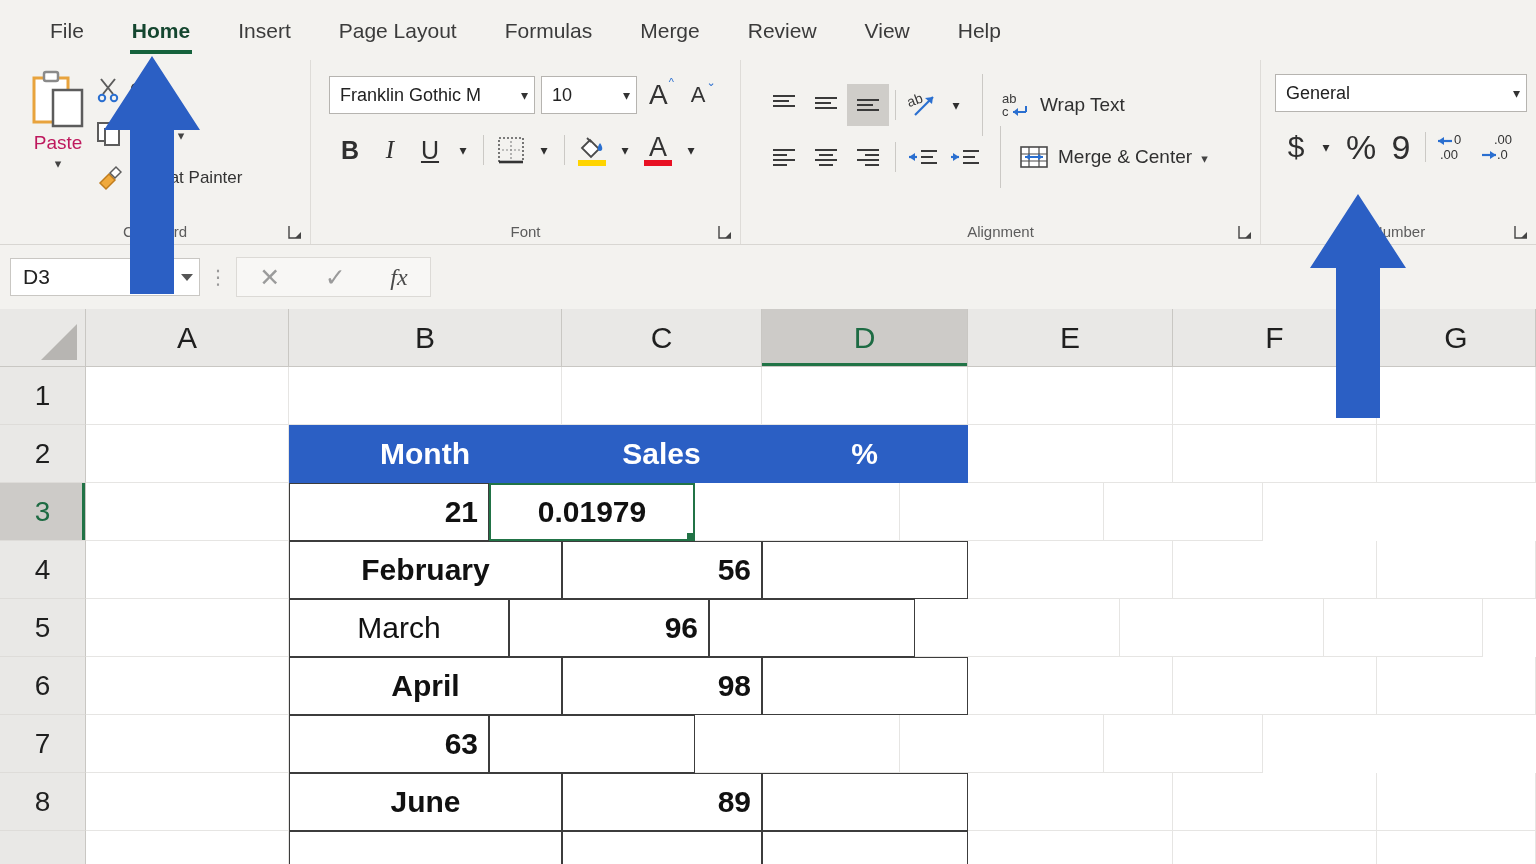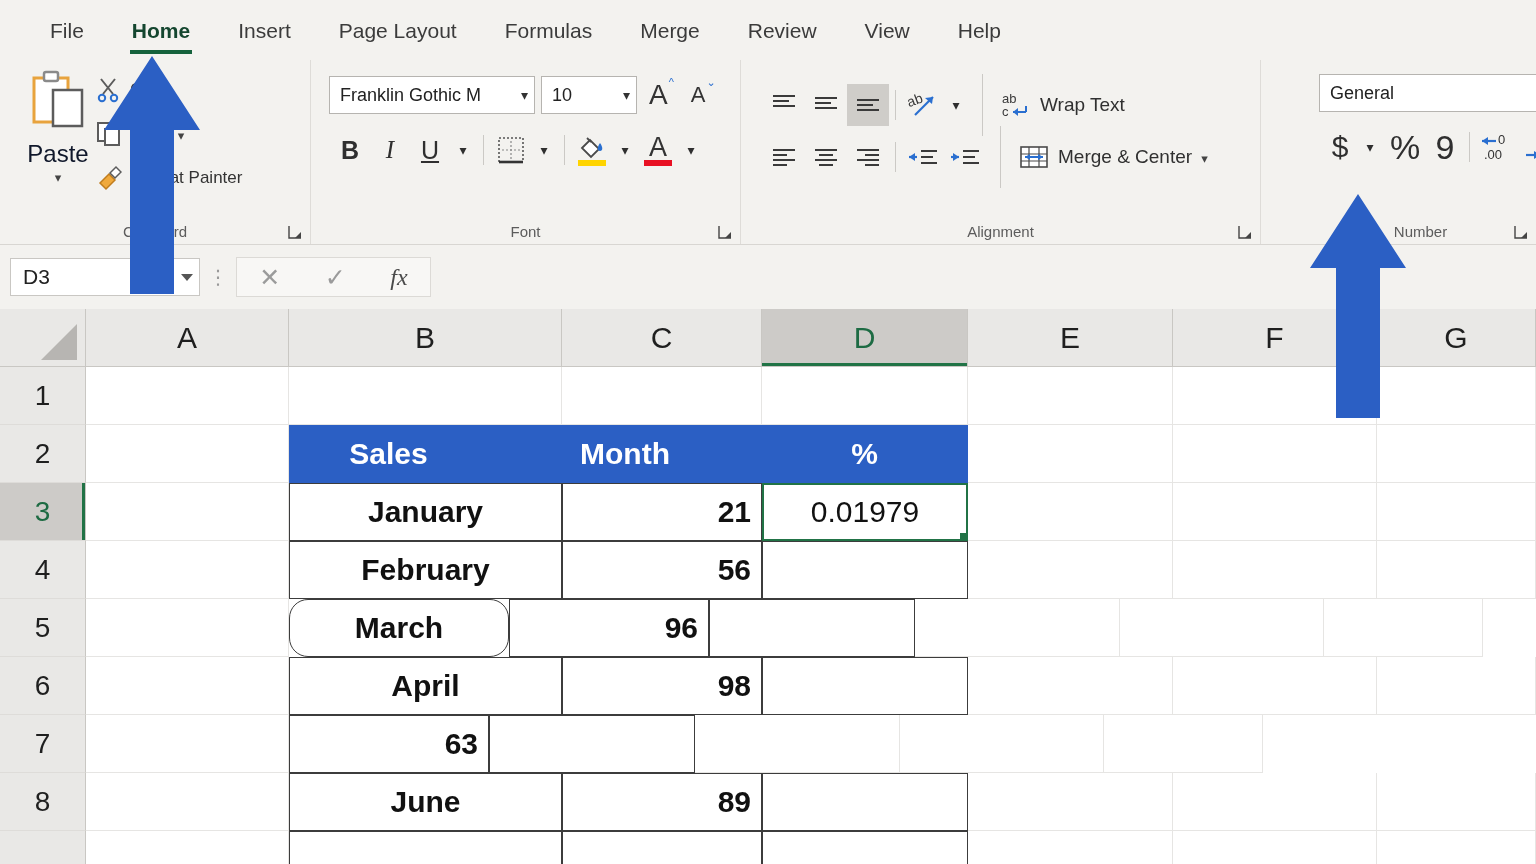--- a/index.html
+++ b/index.html
@@ -43,21 +43,21 @@
     color: #444; font-size: 13px; line-height: 14px;
   }
   .dlg svg { display: block; }
 
   
   .g-clip { width: 310px; }
   .paste {
     position: absolute; left: 18px; top: 10px; width: 80px;
     display: flex; flex-direction: column; align-items: center; cursor: pointer;
   }
-  .paste-label { font-size: 24px; color: #0f172a; margin-top: 12px; }
+  .paste-label { font-size: 19px; color: #be185d; margin-top: 4px; }
   .chev { font-size: 13px; color: #444; margin-top: 2px; }
   .clip-btns { position: absolute; left: 96px; top: 8px; }
   .clip-row {
     display: flex; align-items: center; gap: 8px; height: 44px;
     font-size: 17px; color: #333; cursor: pointer;
   }
 
   
   .g-font { width: 430px; }
   .font-row1 { position: absolute; left: 18px; top: 16px; display: flex; align-items: center; gap: 6px; }
@@ -86,21 +86,21 @@
   
   .g-align { width: 520px; }
   .al-row { position: absolute; display: flex; align-items: center; }
   .al-row1 { left: 22px; top: 14px; }
   .al-row2 { left: 22px; top: 66px; justify-content: flex-end; }
   .ab { width: 42px; height: 42px; display: flex; align-items: center; justify-content: center; cursor: pointer; }
   .ab.sel { background: #cfcdc9; }
   .al-text { display: flex; align-items: center; gap: 9px; font-size: 19px; color: #303030; cursor: pointer; }
 
   
-  .g-num { width: 276px; padding-left: 44px; }
+  .g-num { width: 276px; }
   .numfmt { position: absolute; left: 14px; top: 14px; width: 252px; height: 38px; }
   .num-row { position: absolute; left: 18px; top: 66px; display: flex; align-items: center; }
   .nb { height: 42px; display: flex; align-items: center; justify-content: center;
         color: #2f2f2f; cursor: pointer; }
 
   
   .fbar { height: 64px; background: #f3f2ef; display: flex; align-items: center; padding: 0 0 0 10px; }
   .namebox {
     width: 190px; height: 38px; background: #fff; border: 1px solid #c9c7c3;
     display: flex; align-items: center; padding: 0 6px 0 12px; font-size: 21px; color: #222; cursor: pointer;
@@ -458,54 +458,53 @@
         <div class="cell" style="width:200px;"></div>
         <div class="cell" style="width:206px;"></div>
         <div class="cell" style="width:205px;"></div>
         <div class="cell" style="width:204px;"></div>
         <div class="cell" style="width:159px;"></div>
       </div>
 
       <div class="row">
         <div class="rh">2</div>
         <div class="cell" style="width:203px;"></div>
+        <div class="cell hdrfill" style="width:273px;">Month</div>
         <div class="cell hdrfill" style="width:200px;">Sales</div>
-        <div class="cell hdrfill" style="width:273px;">Month</div>
         <div class="cell hdrfill" style="width:206px;">%</div>
         <div class="cell" style="width:205px;"></div>
         <div class="cell" style="width:204px;"></div>
         <div class="cell" style="width:159px;"></div>
       </div>
 
       <div class="row">
         <div class="rh hi">3</div>
         <div class="cell" style="width:203px;"></div>
-        <div class="cell boxed c-center" style="width:273px;font-weight:bold;">January</div>
         <div class="cell boxed c-right" style="width:200px;font-weight:bold;">21</div>
-        <div class="cell selcell c-center" style="width:206px;font-weight:normal;">0.01979</div>
+        <div class="cell selcell c-center" style="width:206px;font-weight:bold;">0.01979</div>
         <div class="cell" style="width:205px;"></div>
         <div class="cell" style="width:204px;"></div>
         <div class="cell" style="width:159px;"></div>
       </div>
 
       <div class="row">
         <div class="rh">4</div>
         <div class="cell" style="width:203px;"></div>
         <div class="cell boxed c-center" style="width:273px;font-weight:bold;">February</div>
         <div class="cell boxed c-right" style="width:200px;font-weight:bold;">56</div>
         <div class="cell boxed" style="width:206px;"></div>
         <div class="cell" style="width:205px;"></div>
         <div class="cell" style="width:204px;"></div>
         <div class="cell" style="width:159px;"></div>
       </div>
 
       <div class="row">
         <div class="rh">5</div>
         <div class="cell" style="width:203px;"></div>
-        <div class="cell boxed c-center" style="width:220px;font-weight:bold;border-radius:19px;">March</div>
+        <div class="cell boxed c-center" style="width:220px;font-weight:normal;">March</div>
         <div class="cell boxed c-right" style="width:200px;font-weight:bold;">96</div>
         <div class="cell boxed" style="width:206px;"></div>
         <div class="cell" style="width:205px;"></div>
         <div class="cell" style="width:204px;"></div>
         <div class="cell" style="width:159px;"></div>
       </div>
 
       <div class="row">
         <div class="rh">6</div>
         <div class="cell" style="width:203px;"></div>

